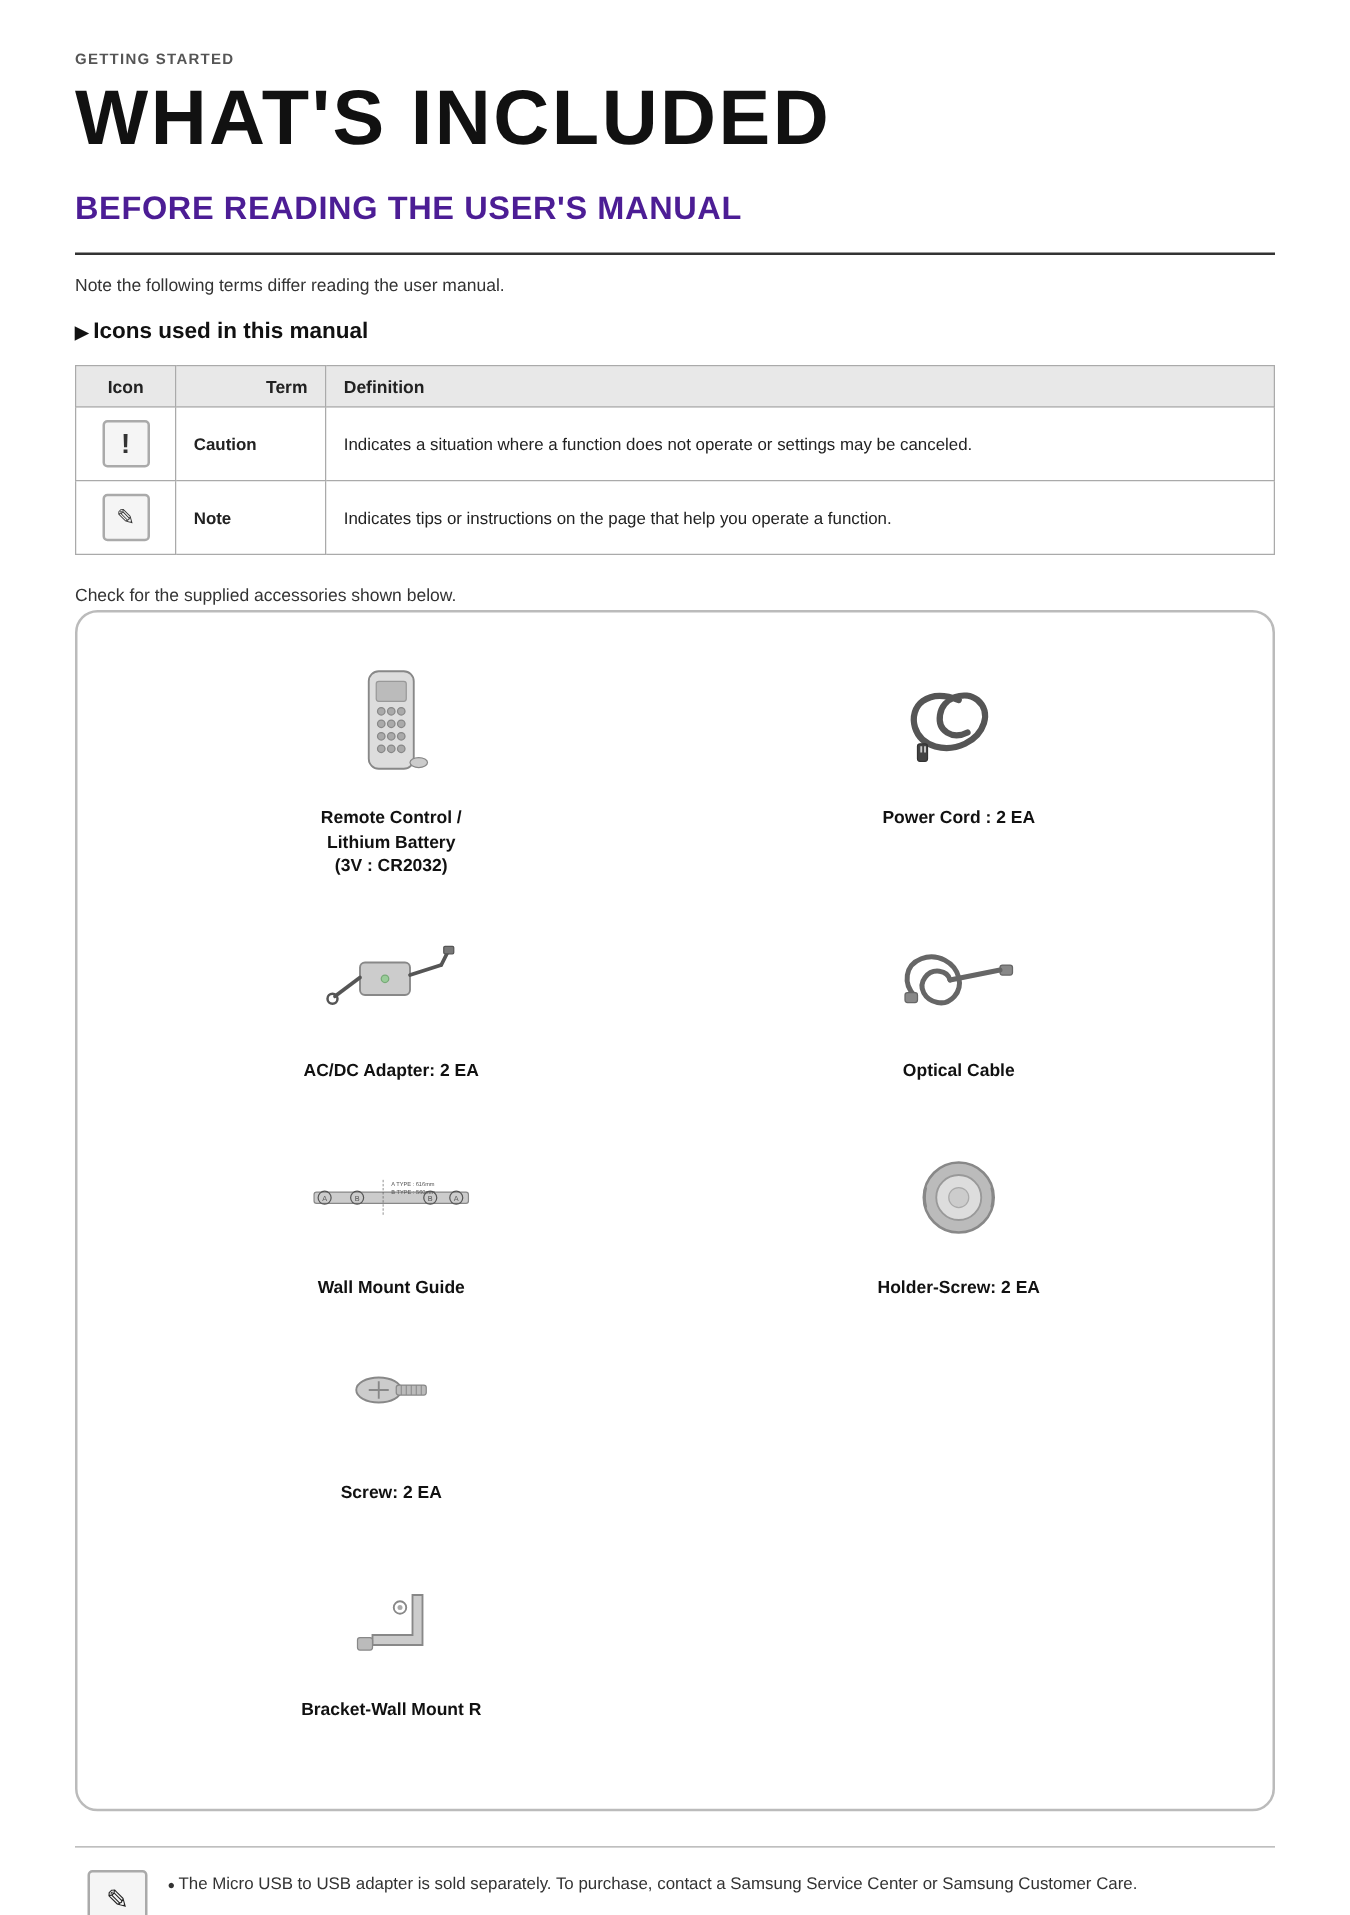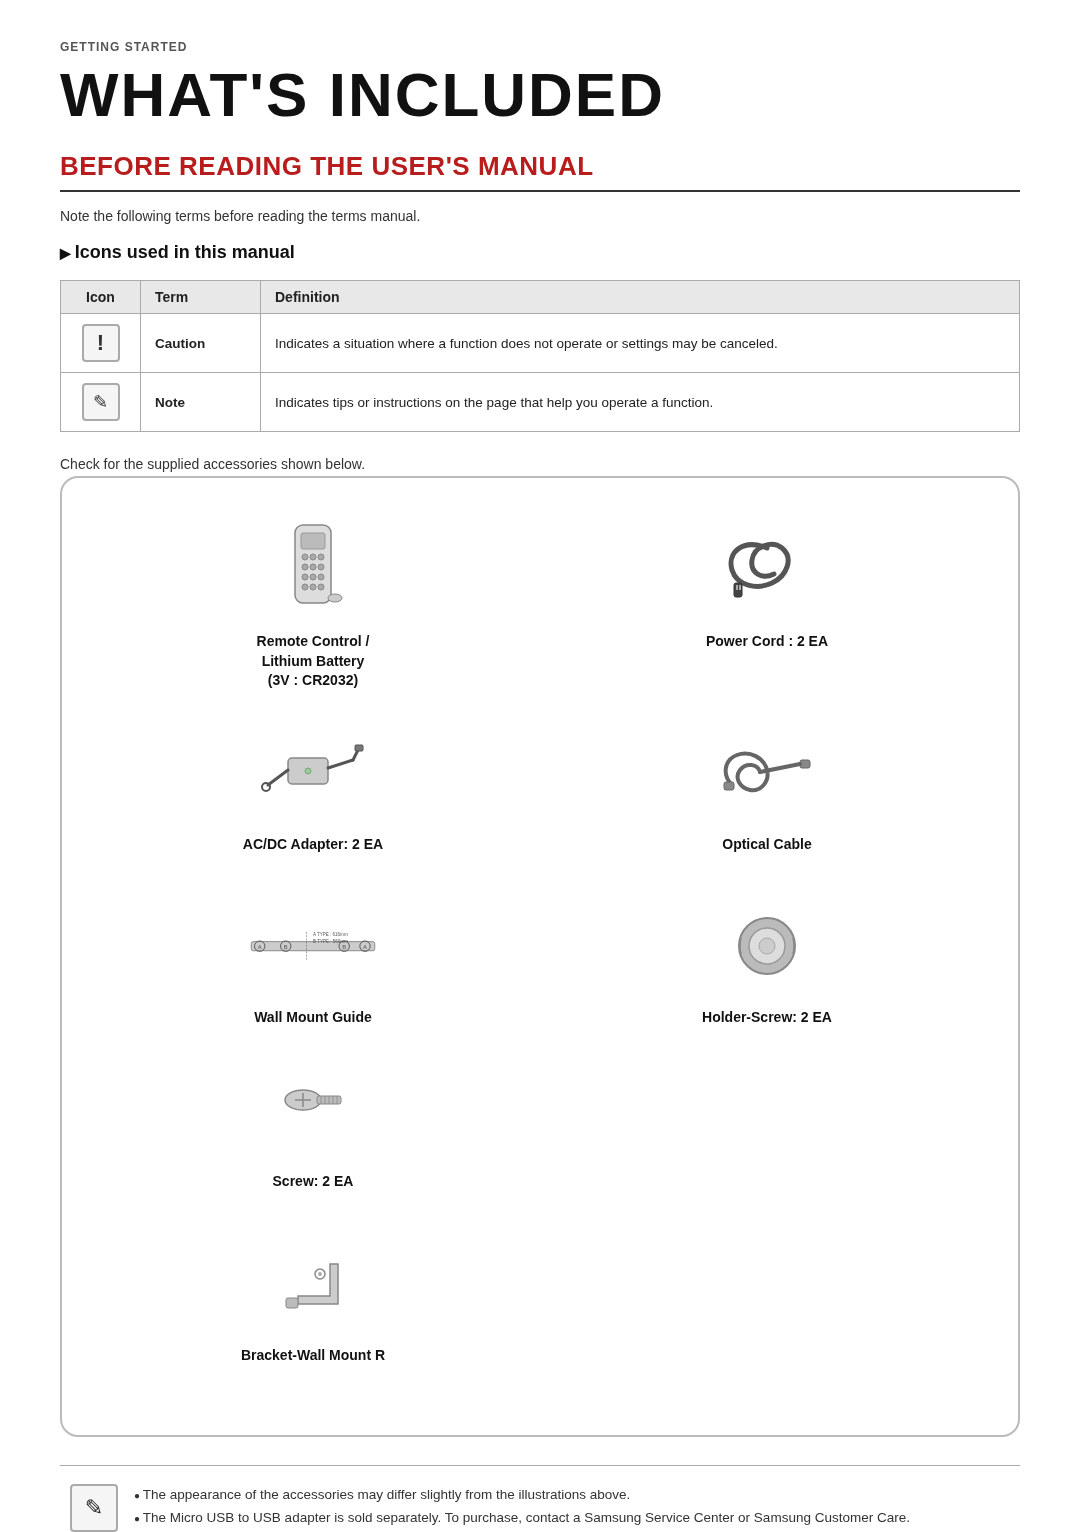--- a/index.html
+++ b/index.html
@@ -27,23 +27,23 @@
       letter-spacing: 2px;
       color: #111;
       margin-bottom: 24px;
       line-height: 1.05;
     }
 
     .section-title {
       font-size: 26px;
       font-weight: 900;
       letter-spacing: 0.5px;
-      color: #b91c1c;
+      color: #4c1d95;
       border-bottom: 2px solid #333;
-      padding-bottom: 8px;
+      padding-bottom: 20px;
       margin-bottom: 16px;
       text-transform: uppercase;
     }
 
     .note-text {
       font-size: 14px;
       color: #333;
       margin-bottom: 18px;
     }
 
@@ -72,20 +72,21 @@
       font-size: 14px;
       font-weight: bold;
       text-align: left;
     }
     .icon-table th:first-child {
       text-align: center;
       width: 80px;
     }
     .icon-table th:nth-child(2) {
       width: 120px;
+      text-align: right;
     }
     .icon-table td {
       border: 1px solid #aaa;
       padding: 10px 14px;
       font-size: 13.5px;
       vertical-align: middle;
     }
     .icon-table td:first-child {
       text-align: center;
       width: 80px;
@@ -207,21 +208,21 @@
   </style>
 </head>
 <body>
 
 <div class="getting-started-label">GETTING STARTED</div>
 
 <h1 class="main-title">WHAT'S INCLUDED</h1>
 
 <h2 class="section-title">BEFORE READING THE USER'S MANUAL</h2>
 
-<p class="note-text">Note the following terms before reading the terms manual.</p>
+<p class="note-text">Note the following terms differ reading the user manual.</p>
 
 <h3 class="icons-heading">Icons used in this manual</h3>
 
 <table class="icon-table">
   <thead>
     <tr>
       <th>Icon</th>
       <th>Term</th>
       <th>Definition</th>
     </tr>
@@ -419,18 +420,17 @@
 
     <div class="accessory-item"></div>
     <div class="accessory-item"></div>
   </div>
 
 </div>
 
 <div class="note-box">
   <div class="note-icon-box">✎</div>
   <ul class="note-list">
-    <li>The appearance of the accessories may differ slightly from the illustrations above.</li>
     <li>The Micro USB to USB adapter is sold separately. To purchase, contact a Samsung Service Center or Samsung Customer Care.</li>
   </ul>
 </div>
 
 <div class="page-number">6</div>
 
 </body></html>

